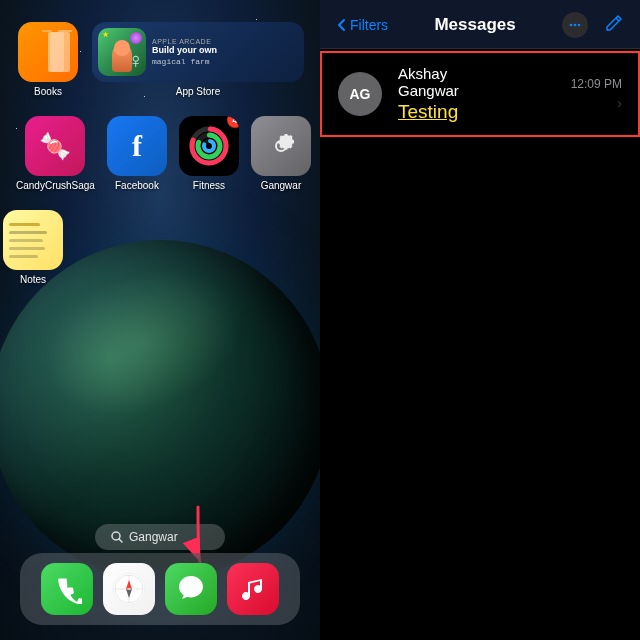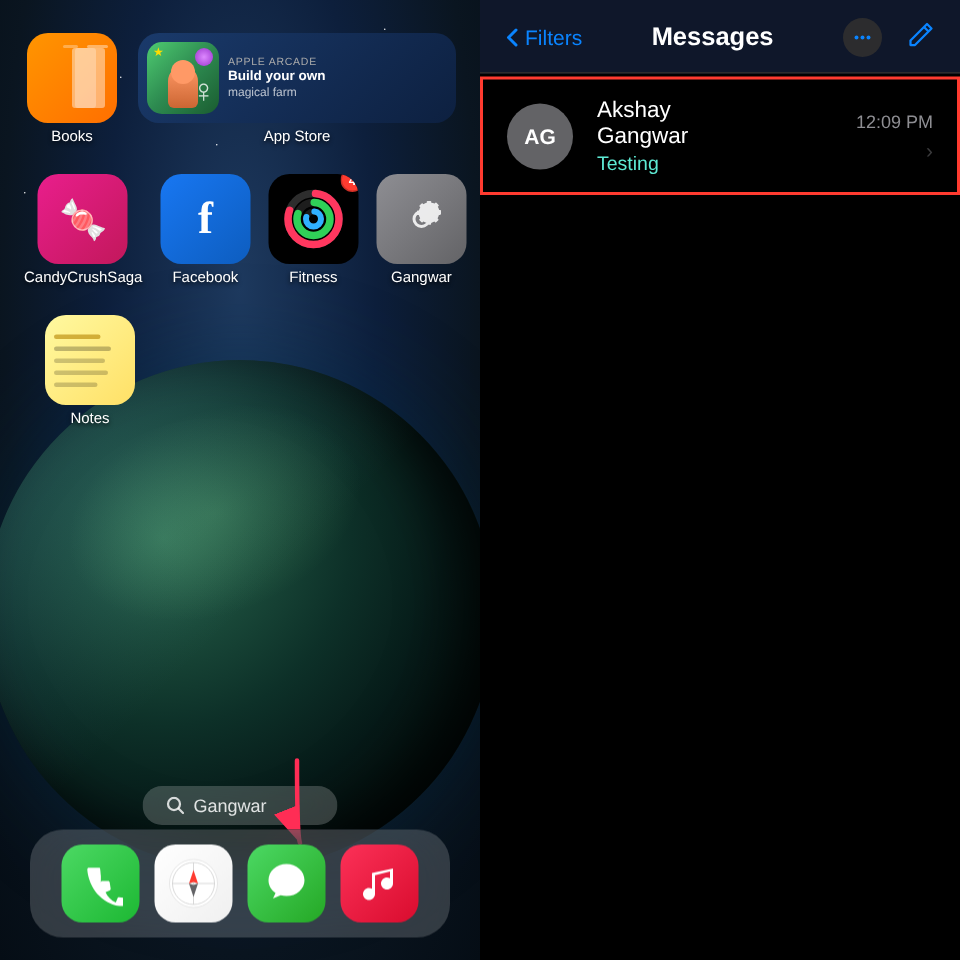--- a/index.html
+++ b/index.html
@@ -161,20 +161,21 @@
     }
     .arcade-title {
       font-size: 9px;
       color: #fff;
       font-weight: 600;
       line-height: 1.3;
     }
     .arcade-sub {
       font-size: 8px;
       color: rgba(255,255,255,0.7);
+      font-family: Liberation Mono, monospace;
     }
 
     
     .candy-icon {
       background: linear-gradient(135deg, #e91e8c 0%, #c2185b 100%);
     }
 
     
     .facebook-icon {
       background: linear-gradient(135deg, #1877f2 0%, #0d5dbf 100%);
@@ -336,23 +337,24 @@
       flex: 1;
     }
 
     .conversation-name {
       color: #fff;
       font-size: 15px;
       font-weight: 500;
     }
 
     .conversation-preview {
-      color: #5eead4;
-      font-size: 13px;
+      color: #fde047;
+      font-size: 19px;
       margin-top: 2px;
+      text-decoration: underline;
     }
 
     .conversation-meta {
       display: flex;
       flex-direction: column;
       align-items: flex-end;
       gap: 4px;
       margin-left: 44px;
     }
 
@@ -485,21 +487,21 @@
     <div class="app-icon" style="flex:1;">
       <div class="app-icon-img settings-icon">
         <svg width="36" height="36" viewBox="0 0 36 36">
           <path fill="white" d="M18 12a6 6 0 1 0 0 12 6 6 0 0 0 0-12zm0 10a4 4 0 1 1 0-8 4 4 0 0 1 0 8zm10.5-5.5a1.5 1.5 0 0 1 1.5-1.5h.5a.5.5 0 0 0 .5-.5v-2a.5.5 0 0 0-.5-.5h-.72a10.05 10.05 0 0 0-.9-2.17l.51-.51a.5.5 0 0 0 0-.71l-1.41-1.41a.5.5 0 0 0-.71 0l-.51.51A10.05 10.05 0 0 0 24.5 7.22V6.5a.5.5 0 0 0-.5-.5h-2a.5.5 0 0 0-.5.5v.72a10.05 10.05 0 0 0-2.17.9l-.51-.51a.5.5 0 0 0-.71 0l-1.41 1.41a.5.5 0 0 0 0 .71l.51.51a10.05 10.05 0 0 0-.9 2.17H15.5a.5.5 0 0 0-.5.5v2a.5.5 0 0 0 .5.5h.72a10.05 10.05 0 0 0 .9 2.17l-.51.51a.5.5 0 0 0 0 .71l1.41 1.41a.5.5 0 0 0 .71 0l.51-.51c.69.37 1.41.67 2.17.9v.72a.5.5 0 0 0 .5.5h2a.5.5 0 0 0 .5-.5v-.72a10.05 10.05 0 0 0 2.17-.9l.51.51a.5.5 0 0 0 .71 0l1.41-1.41a.5.5 0 0 0 0-.71l-.51-.51a10.05 10.05 0 0 0 .9-2.17h.72a.5.5 0 0 0 .5-.5v-2a.5.5 0 0 0-.5-.5h-.5a1.5 1.5 0 0 1-1.5-1.5z" opacity="0.85"></path>
         </svg>
       </div>
       <span class="app-label">Gangwar</span>
     </div>
   </div>
 
-  <div style="position:absolute;top:210px;left:28px;display:flex;gap:12px;">
+  <div style="position:absolute;top:210px;left:1px;display:flex;gap:12px;">
     <div class="app-icon" style="width:64px;">
       <div class="app-icon-img notes-icon">
         <div class="notes-lines">
           <div class="notes-line" style="height:3px;background:rgba(180,130,0,0.6);width:65%;border-radius:2px;"></div>
           <div class="notes-line" style="height:3px;background:rgba(0,0,0,0.25);width:80%;border-radius:2px;"></div>
           <div class="notes-line" style="height:3px;background:rgba(0,0,0,0.2);width:70%;border-radius:2px;"></div>
           <div class="notes-line" style="height:3px;background:rgba(0,0,0,0.2);width:75%;border-radius:2px;"></div>
           <div class="notes-line" style="height:3px;background:rgba(0,0,0,0.2);width:60%;border-radius:2px;"></div>
         </div>
       </div>

